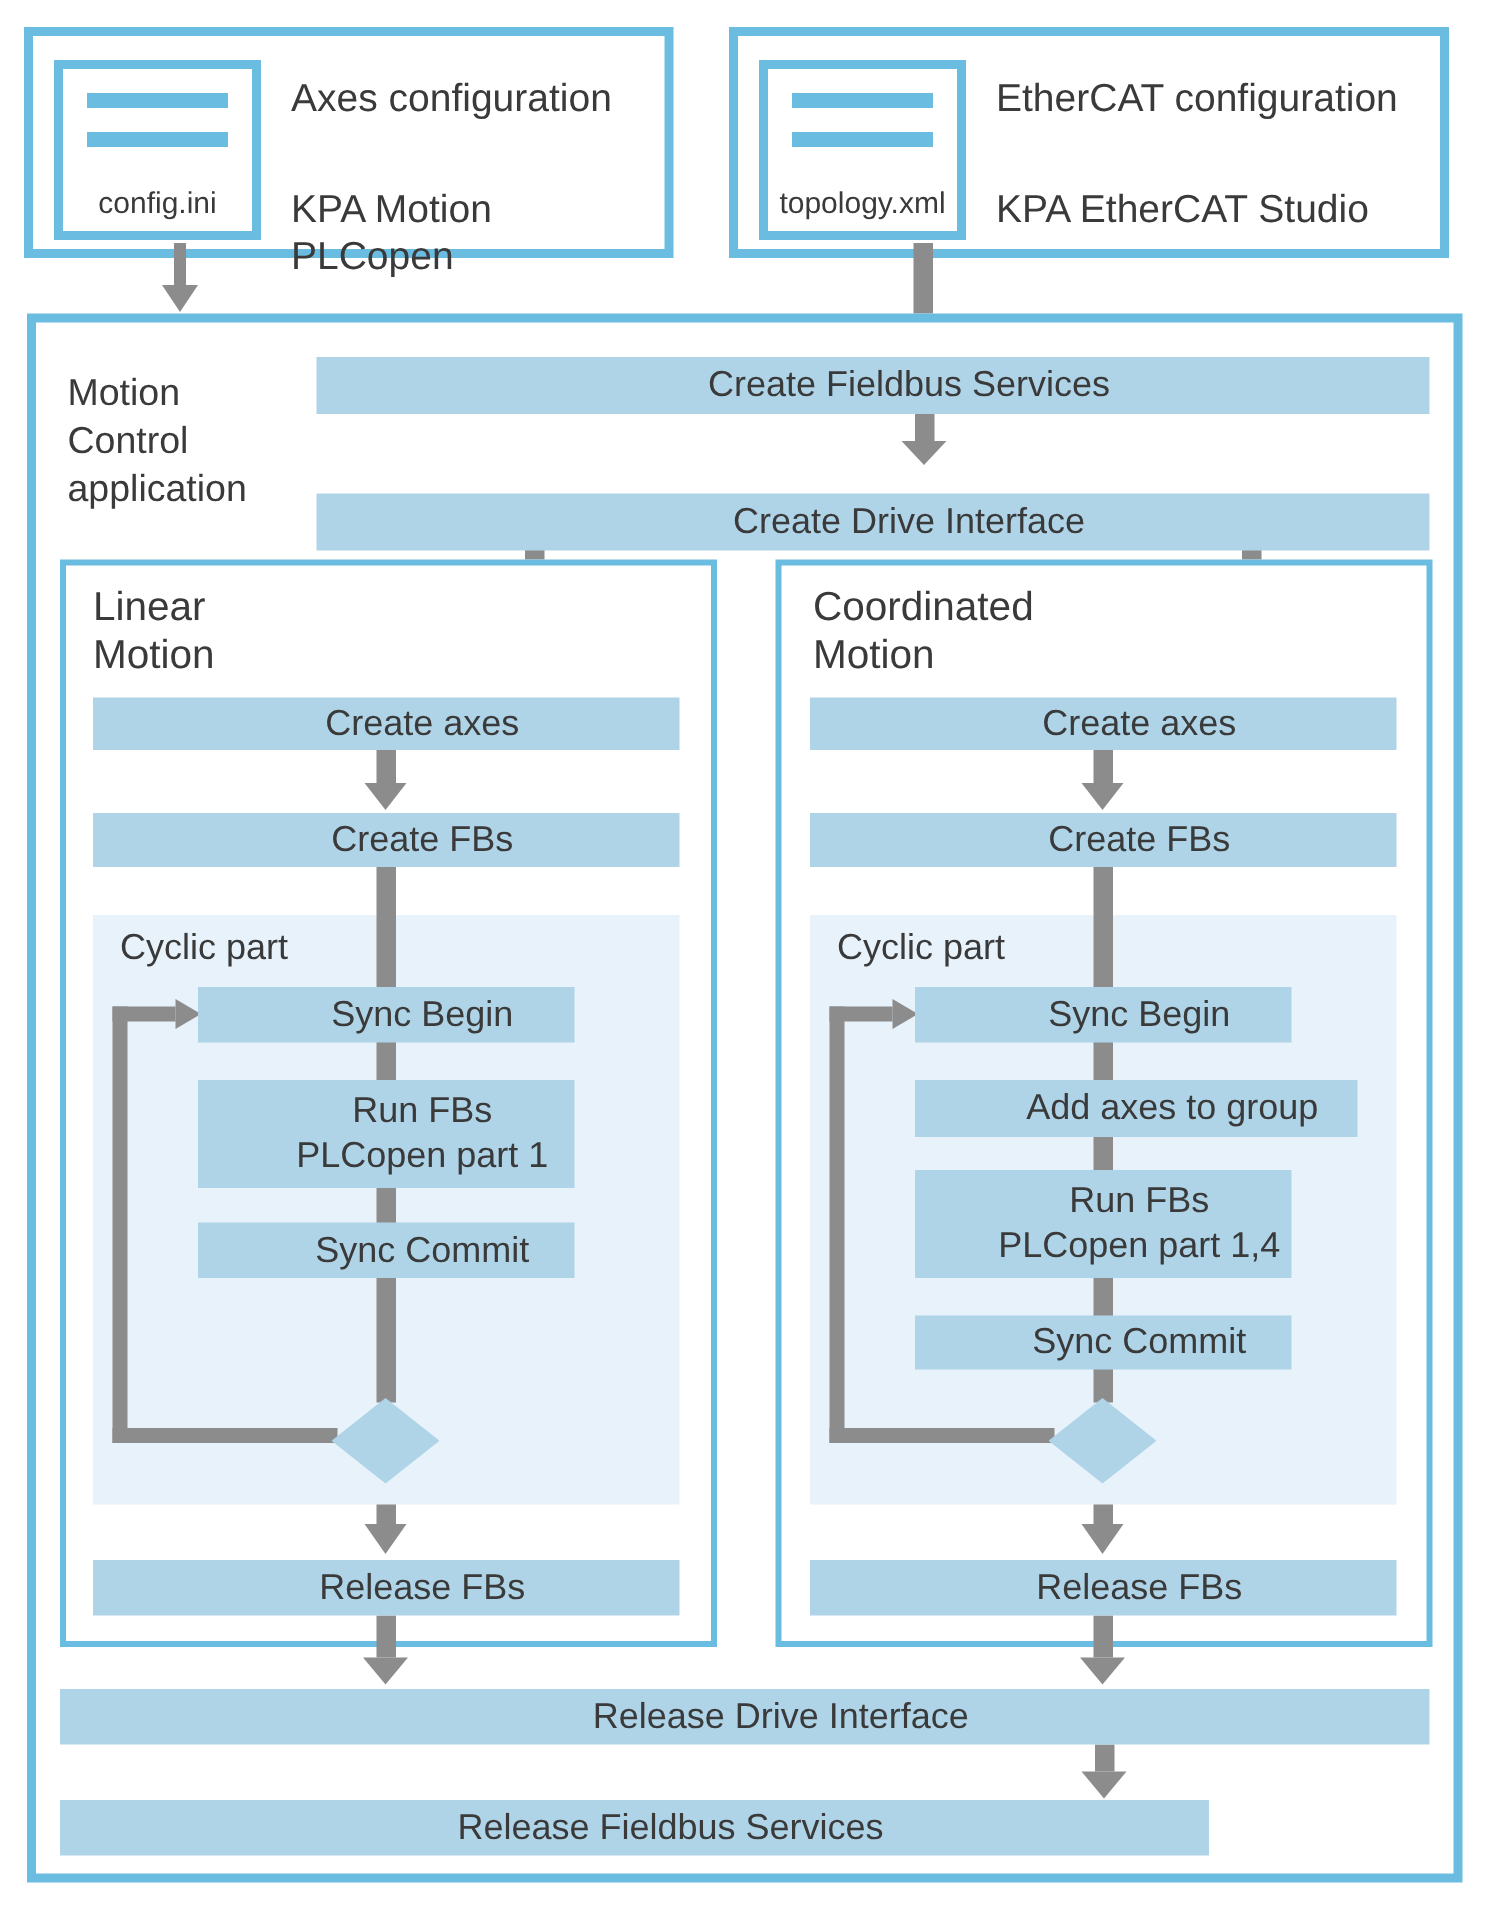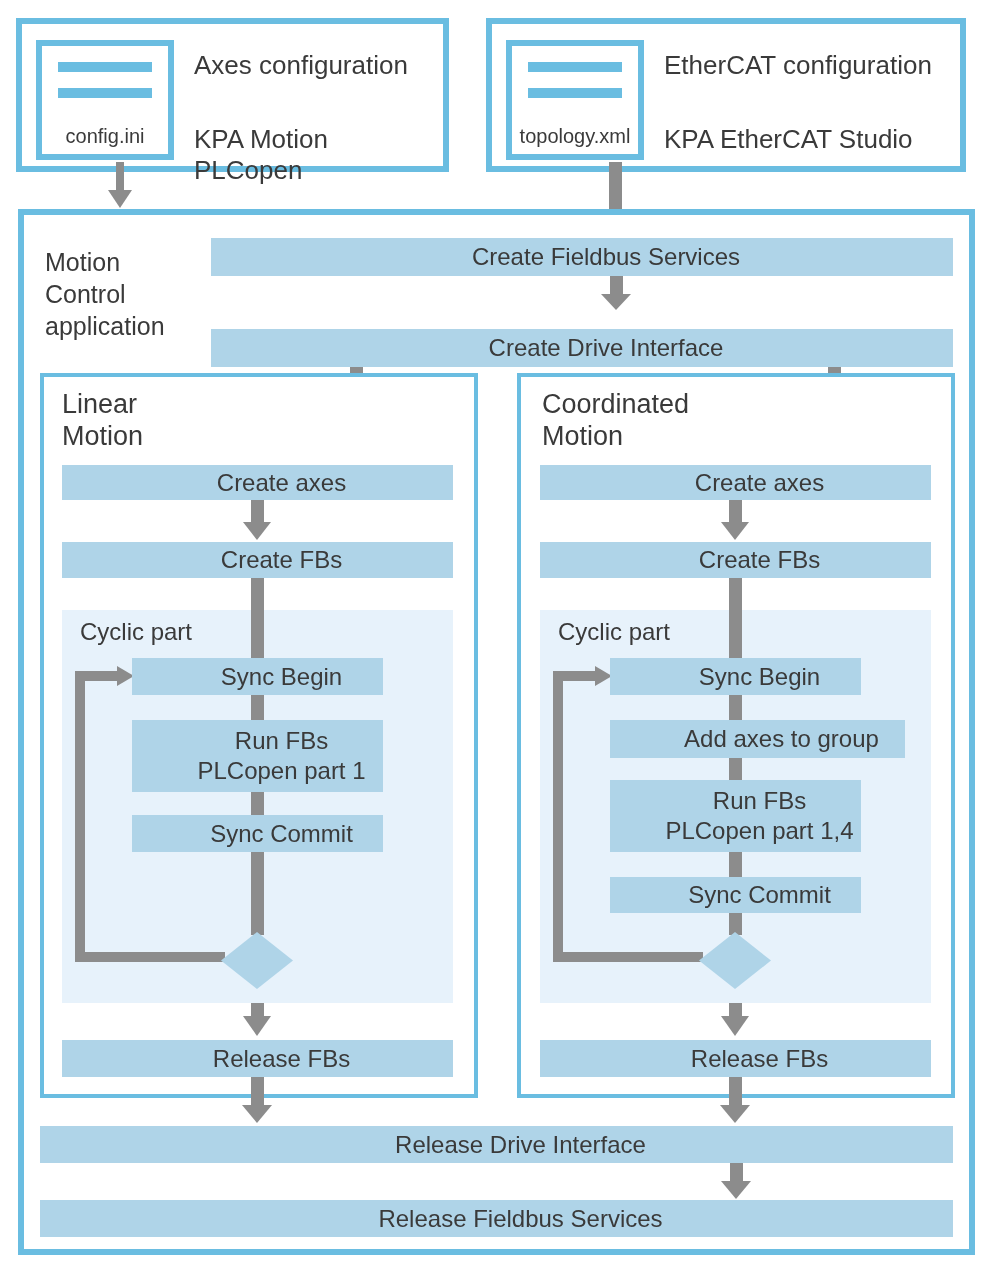--- a/index.html
+++ b/index.html
@@ -111,21 +111,21 @@
   #loop-r-t { left:553px; top:671px; width:42px; height:10px; z-index:2; }
   #loop-r-head { left:595px; top:666px; z-index:2; }
 
   .diamond { background:#afd4e8; z-index:3;
              clip-path:polygon(50% 0, 100% 50%, 50% 100%, 0 50%); }
 
   
   #bar-release-drive    { left:40px; top:1126px; width:913px; height:37px; }
   #arr-b1-shaft { left:730px; top:1163px; width:13px; height:18px; }
   #arr-b1-head  { left:721px; top:1181px; }
-  #bar-release-fieldbus { left:40px; top:1200px; width:913px; height:37px; }
+  #bar-release-fieldbus { left:40px; top:1200px; width:766px; height:37px; }
 </style>
 </head>
 <body>
 
 <div class="stage">
 
   <div class="abs blue-border-6 src-box" id="box-axes">
     <div class="file-icon">
       <div class="file-line l1"></div>
       <div class="file-line l2"></div>

